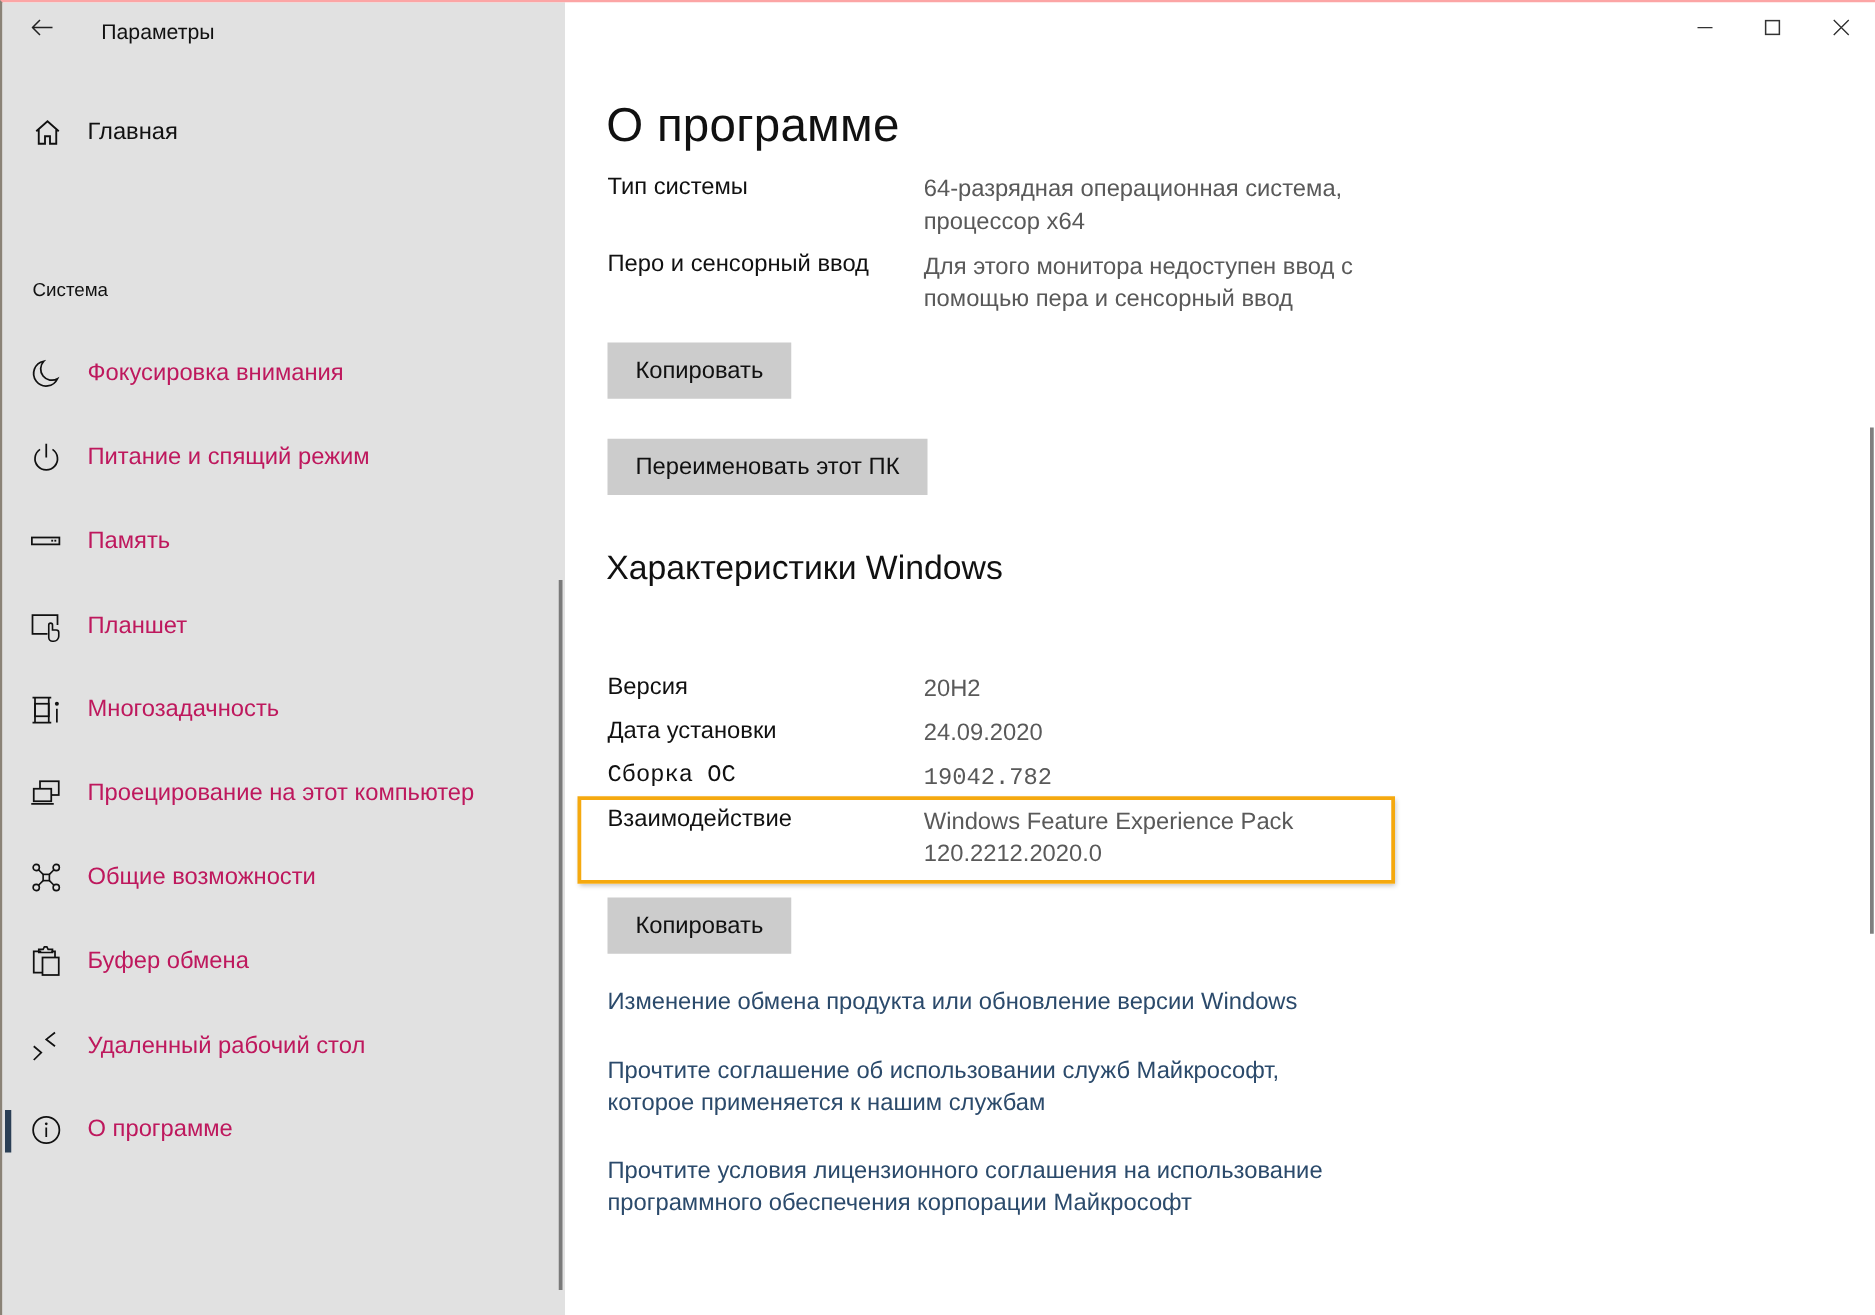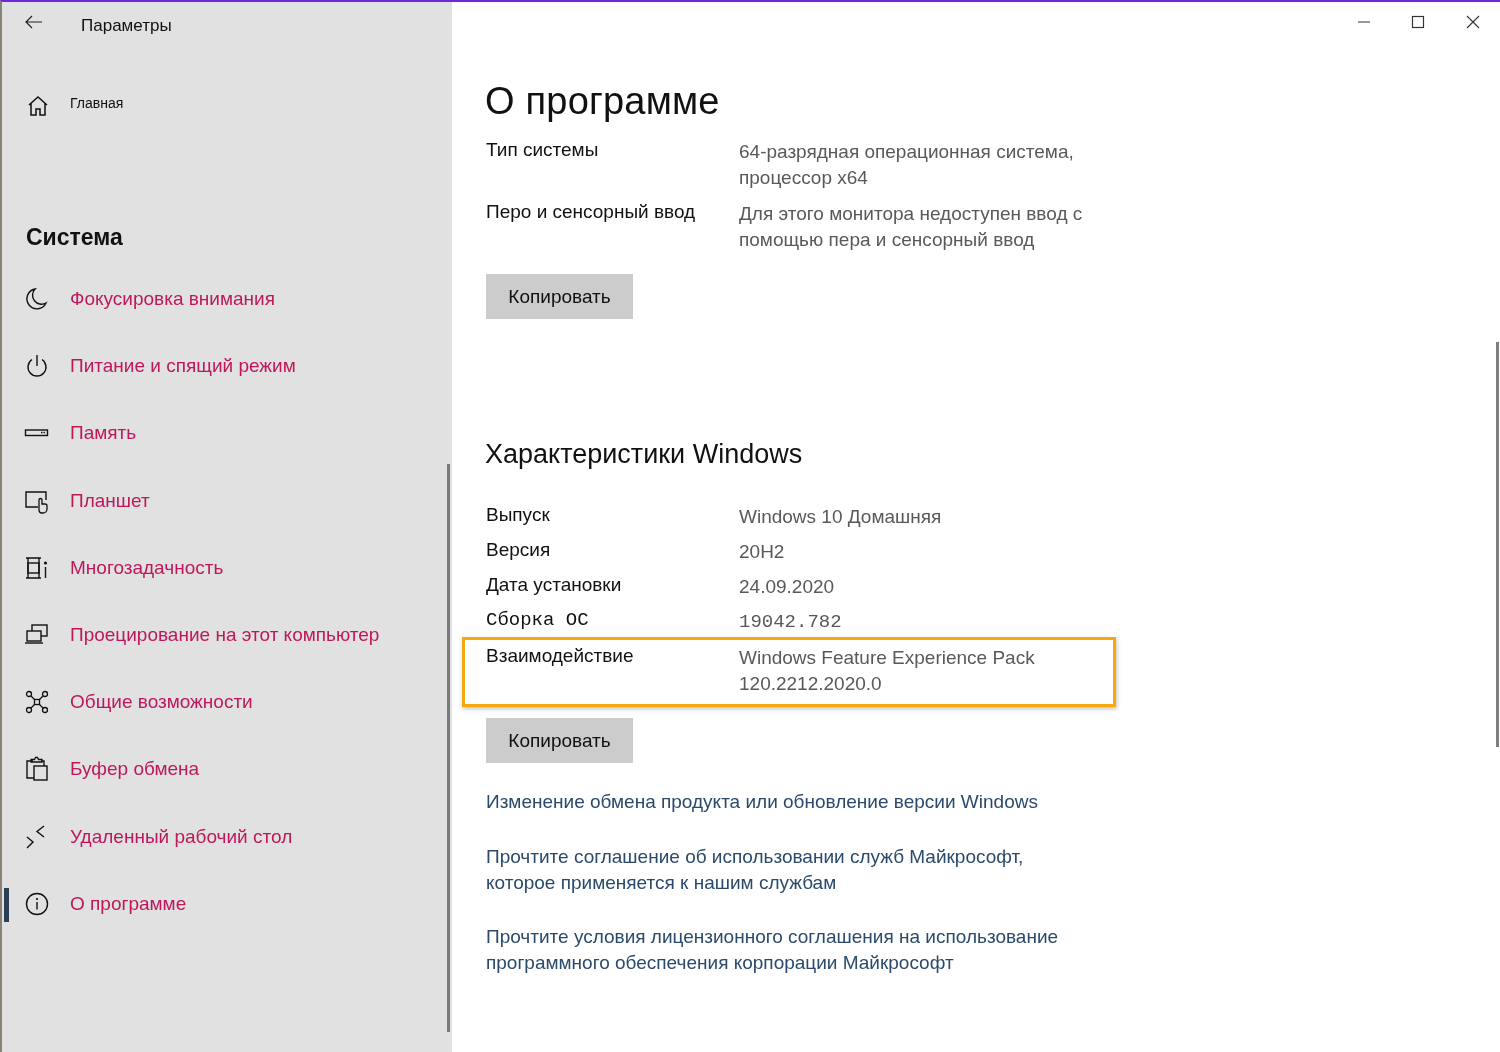--- a/index.html
+++ b/index.html
@@ -1,35 +1,35 @@
 <!DOCTYPE html>
 <html><head>
   <meta charset="utf-8">
   <style>
     * { box-sizing: border-box; margin: 0; padding: 0; }
     html, body { width: 1500px; height: 1052px; overflow: hidden; background: #ffffff; }
     body { font-family: "Liberation Sans", "DejaVu Sans", sans-serif; color: #000; position: relative; }
 
-    .window { position: absolute; left: 0; top: 0; width: 1500px; height: 1052px; border-top: 2px solid #6d28d9; border-left: 2px solid #8a8276; background: #fff; }
+    .window { position: absolute; left: 0; top: 0; width: 1500px; height: 1052px; border-top: 2px solid #fca5a5; border-left: 2px solid #8a8276; background: #fff; }
 
     
     .sidebar { position: absolute; left: 0; top: 0; width: 450px; height: 1050px; background: #e1e1e1; }
     .back-btn { position: absolute; left: 18px; top: 6px; width: 28px; height: 28px; display: flex; align-items: center; justify-content: center; cursor: pointer; }
     .app-title { position: absolute; left: 79px; top: 14px; font-size: 17px; color: #111; }
 
     .home-item { position: absolute; left: 0; top: 84px; width: 440px; height: 40px; display: flex; align-items: center; cursor: pointer; }
     .home-item .icon { position: absolute; left: 24px; top: 8px; width: 24px; height: 24px; }
-    .home-item .label { position: absolute; left: 68px; top: 9px; font-size: 14px; color: #111; }
+    .home-item .label { position: absolute; left: 68px; top: 9px; font-size: 19px; color: #111; }
 
     .search-box { position: absolute; left: 24px; top: 146px; width: 404px; height: 45px; border: 3px solid #8c8c8c; background: #efefef; }
     .search-input { position: absolute; left: 12px; top: 0; width: 340px; height: 39px; border: none; outline: none; background: transparent; font-family: "Liberation Sans", "DejaVu Sans", sans-serif; font-size: 19px; color: #555; }
     .search-input::placeholder { color: #5f5f5f; }
     .search-icon { position: absolute; right: 10px; top: 10px; width: 20px; height: 20px; }
 
-    .section-title { position: absolute; left: 24px; top: 222px; font-size: 23px; font-weight: bold; color: #111; }
+    .section-title { position: absolute; left: 24px; top: 222px; font-size: 15px; font-weight: normal; color: #111; }
 
     .nav-list { position: absolute; left: 0; top: 264px; width: 440px; }
     .nav-item { position: relative; height: 67.2px; width: 440px; cursor: pointer; }
     .nav-item .icon { position: absolute; left: 22px; top: 20px; width: 26px; height: 26px; }
     .nav-item .label { position: absolute; left: 68px; top: 22px; font-size: 19px; color: #be185d; white-space: nowrap; }
     .nav-item.active .indicator { position: absolute; left: 2px; top: 17px; width: 5px; height: 34px; background: #2b3f55; }
 
     .sidebar-scroll { position: absolute; left: 445px; top: 462px; width: 3px; height: 568px; background: #7a7a7a; }
 
     
@@ -169,27 +169,24 @@
     <div class="row" style="top:137px; height:56px;">
       <span class="k">Тип системы</span>
       <span class="v">64-разрядная операционная система, процессор x64</span>
     </div>
     <div class="row" style="top:199px; height:56px;">
       <span class="k">Перо и сенсорный ввод</span>
       <span class="v">Для этого монитора недоступен ввод с помощью пера и сенсорный ввод</span>
     </div>
 
     <button class="btn" style="top:272px; width:147px;">Копировать</button>
+    <button class="btn" style="top:349px; width:256px;">Переименовать этот ПК</button>
 
     <h2 class="subheading">Характеристики Windows</h2>
 
-    <div class="row" style="top:502px; height:30px;">
-      <span class="k">Выпуск</span>
-      <span class="v">Windows 10 Домашняя</span>
-    </div>
     <div class="row" style="top:537px; height:30px;">
       <span class="k">Версия</span>
       <span class="v">20H2</span>
     </div>
     <div class="row" style="top:572px; height:30px;">
       <span class="k">Дата установки</span>
       <span class="v">24.09.2020</span>
     </div>
     <div class="row" style="top:607px; height:30px;font-family:Liberation Mono, monospace;">
       <span class="k">Сборка ОС</span>

